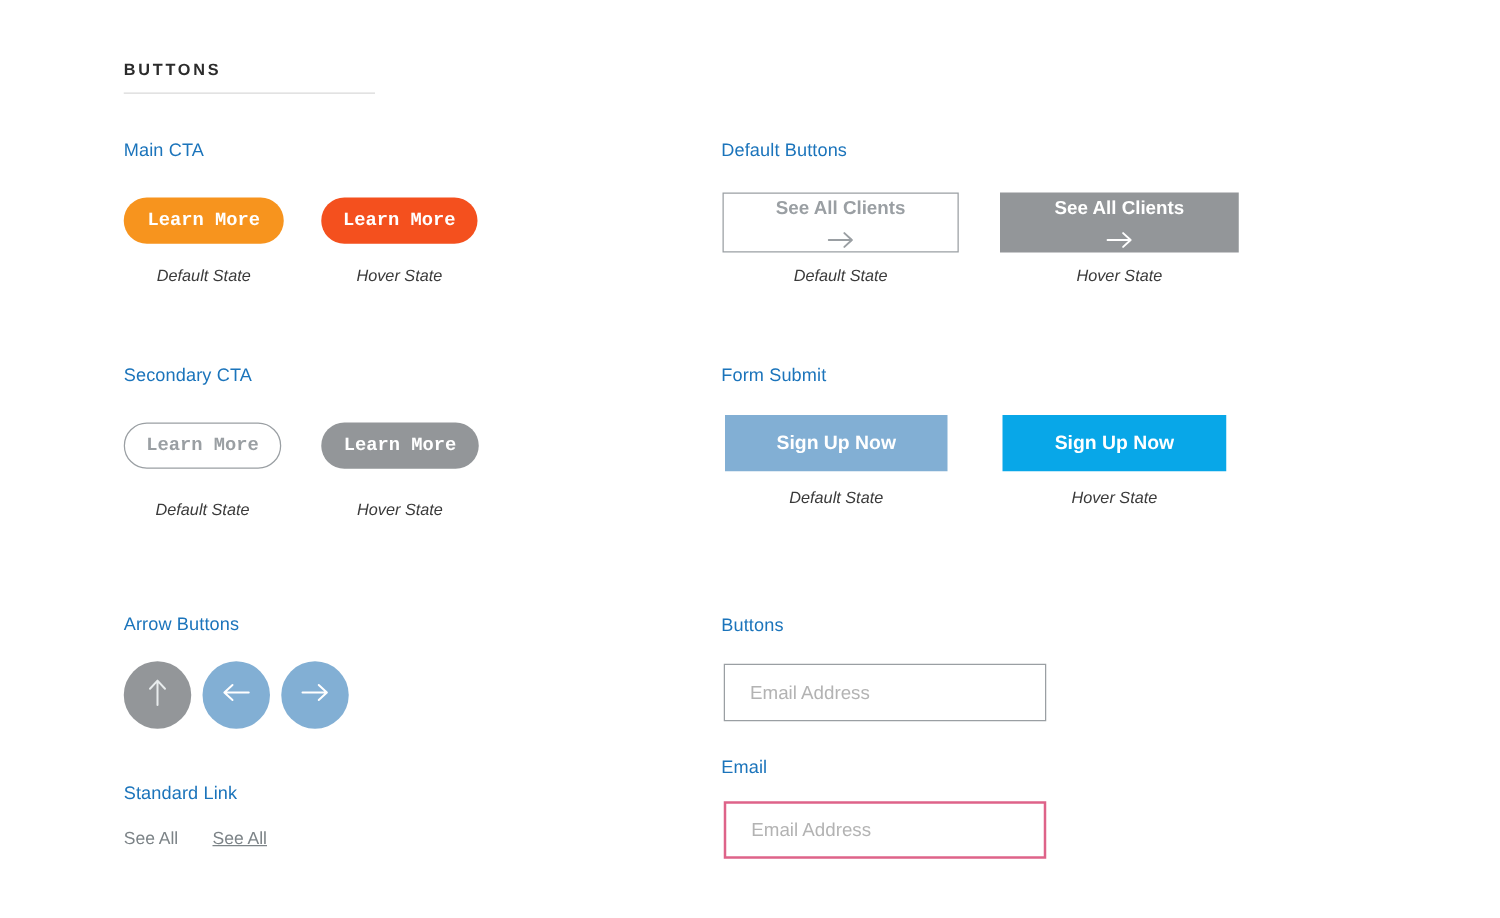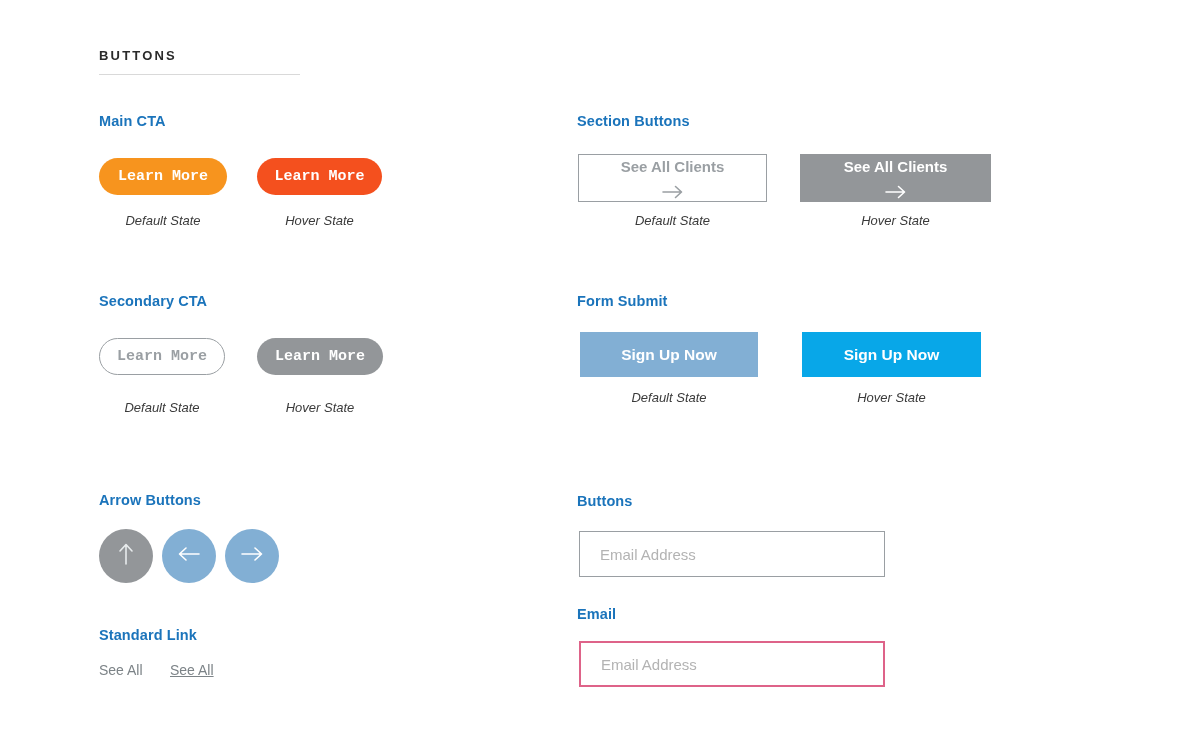--- a/index.html
+++ b/index.html
@@ -21,21 +21,21 @@
     color: #2b2b2b;
   }
   .title-rule {
     position: absolute; left: 99px; top: 74px;
     width: 201px; height: 1px; background: #d9d9d9;
   }
 
   
   .sec-label {
     position: absolute;
-    font-size: 14.5px; font-weight: bold;
+    font-size: 14.5px; font-weight: normal;
     color: #1b74bb;
     letter-spacing: .1px;
     white-space: nowrap;
   }
 
   
   .state-cap {
     position: absolute;
     font-size: 13px;
     font-style: italic;
@@ -104,21 +104,21 @@
     font-size: 14px;
     color: #7c8387;
     cursor: pointer;
     white-space: nowrap;
   }
   .std-link.hovered { text-decoration: underline; color: #7c8387; }
 
   
   .field {
     position: absolute;
-    width: 306px; height: 46px;
+    width: 258px; height: 46px;
     background: #ffffff;
     font-size: 15px;
     color: #737373;
     padding: 0 20px;
     font-family: "Liberation Sans", sans-serif;
     outline: none;
   }
   .field::placeholder { color: #b3b3b3; }
   .field-default { border: 1.5px solid #9a9fa3; }
   .field-error   { border: 2px solid #de6389; }
@@ -132,21 +132,21 @@
   <div class="title-rule"></div>
 
   <div class="sec-label" style="left:99px; top:113px;">Main CTA</div>
 
   <div class="btn btn-pill btn-main-default" style="left:99px; top:158px; width:128px; height:37px;">Learn More</div>
   <div class="state-cap" style="left:99px; top:213px; width:128px;">Default State</div>
 
   <div class="btn btn-pill btn-main-hover" style="left:257px; top:158px; width:125px; height:37px;">Learn More</div>
   <div class="state-cap" style="left:257px; top:213px; width:125px;">Hover State</div>
 
-  <div class="sec-label" style="left:577px; top:113px;">Section Buttons</div>
+  <div class="sec-label" style="left:577px; top:113px;">Default Buttons</div>
 
   <div class="btn btn-section btn-section-default" style="left:578px; top:154px; width:189px; height:48px;">
     <span>See All Clients</span>
     <span class="arrow-glyph">
       <svg width="22" height="14" viewBox="0 0 22 14" aria-hidden="true">
         <path d="M1 7 H19 M13.5 1.5 L19.5 7 L13.5 12.5" fill="none" stroke="#9a9fa3" stroke-width="1.6" stroke-linecap="round" stroke-linejoin="round"></path>
       </svg>
     </span>
   </div>
   <div class="state-cap" style="left:578px; top:213px; width:189px;">Default State</div>

